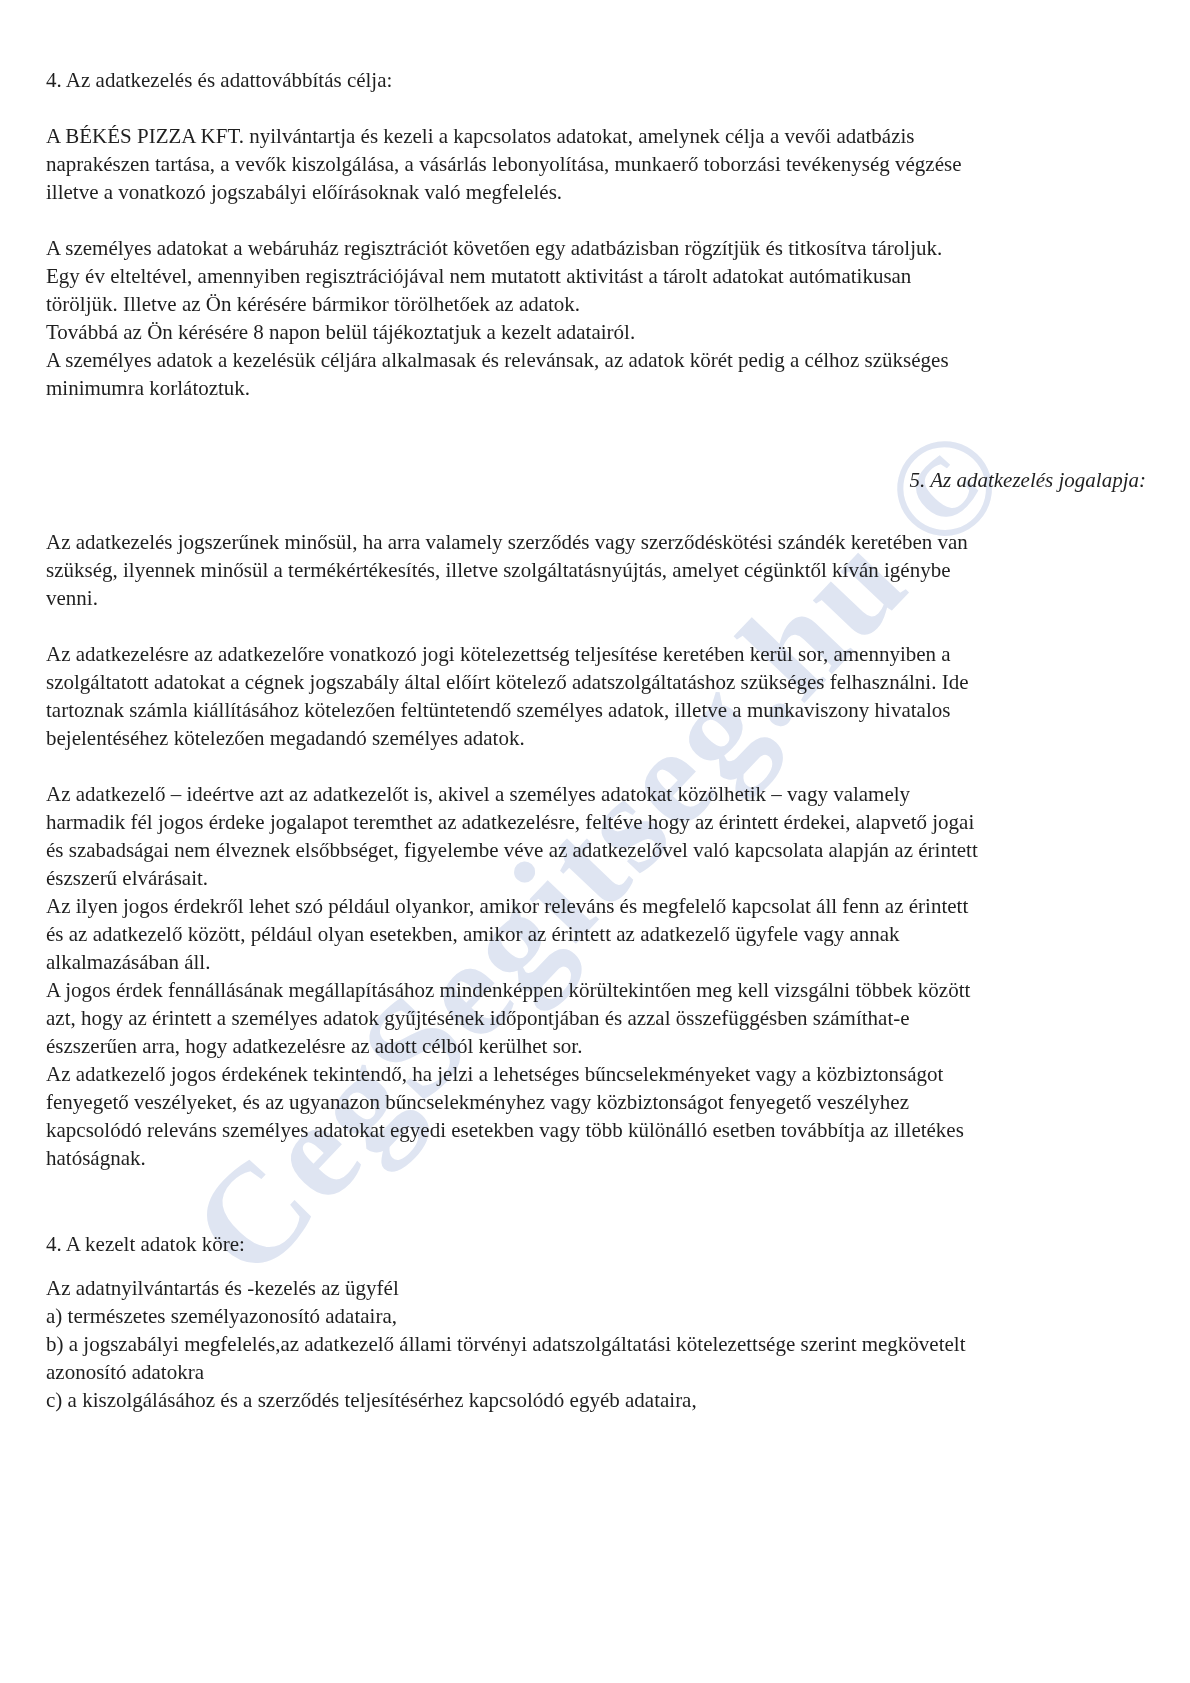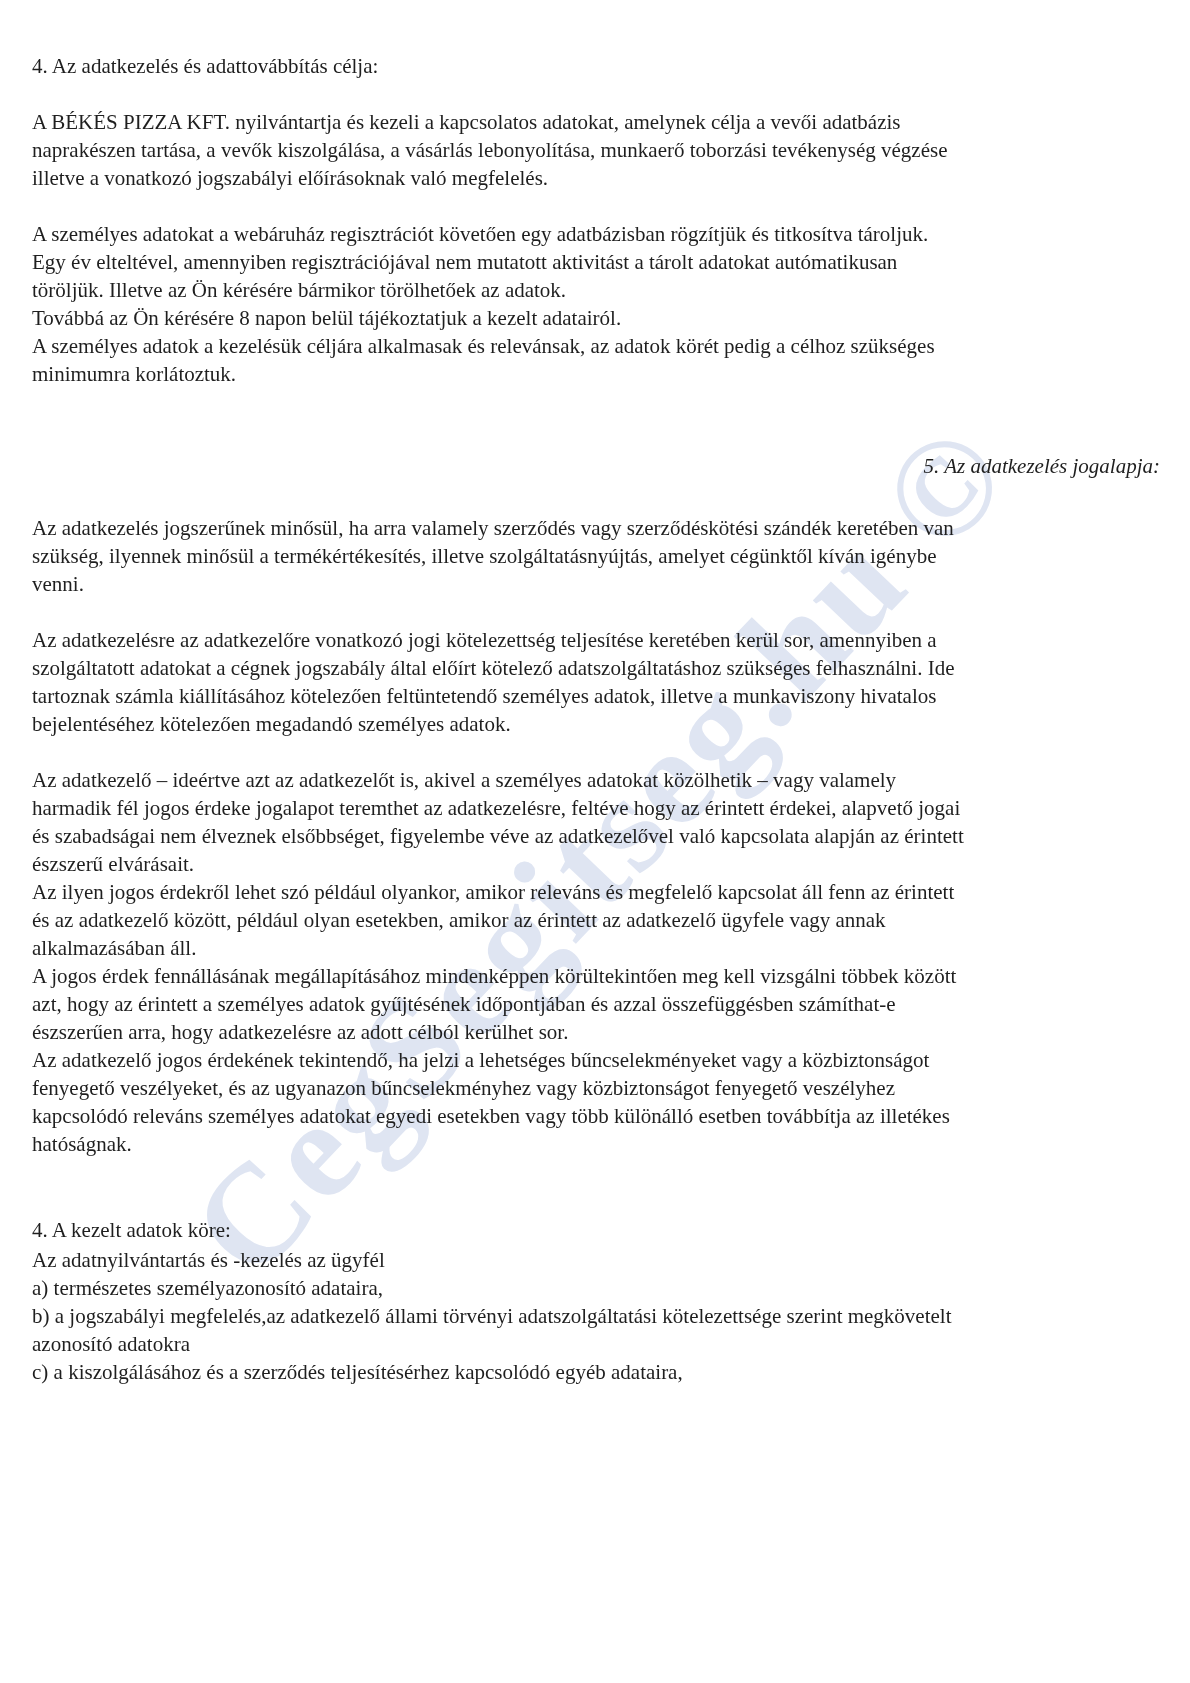--- a/index.html
+++ b/index.html
@@ -48,21 +48,21 @@
   .content {
     position: absolute;
     left: 30px;
     top: 50px;
     width: 1132px;
     font-size: 21px;
     line-height: 28px;
     z-index: 1;
   }
   .block {
-    margin: 2px;
+    margin: 16px;
     white-space: pre-wrap;
   }
   .mt-line   { margin-top: 28px; }
   .mt-p3     { margin-top: 34px; }
   .mt-h5     { margin-top: 64px; text-align: right; }
   .mt-s6     { margin-top: 58px; }
   .italic    { font-style: italic; }
 </style>
 </head>
 <body>

